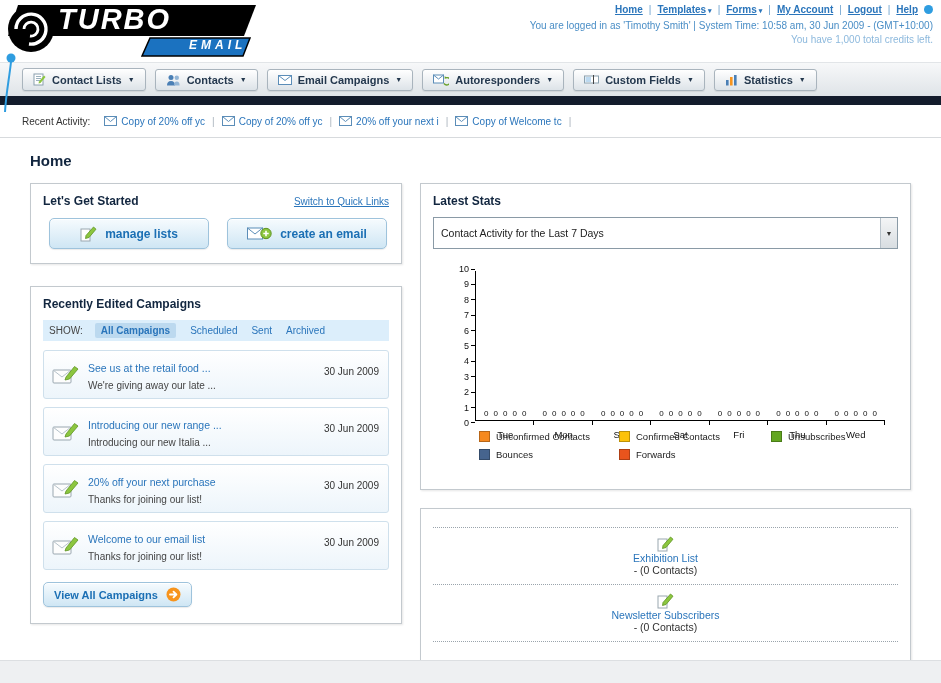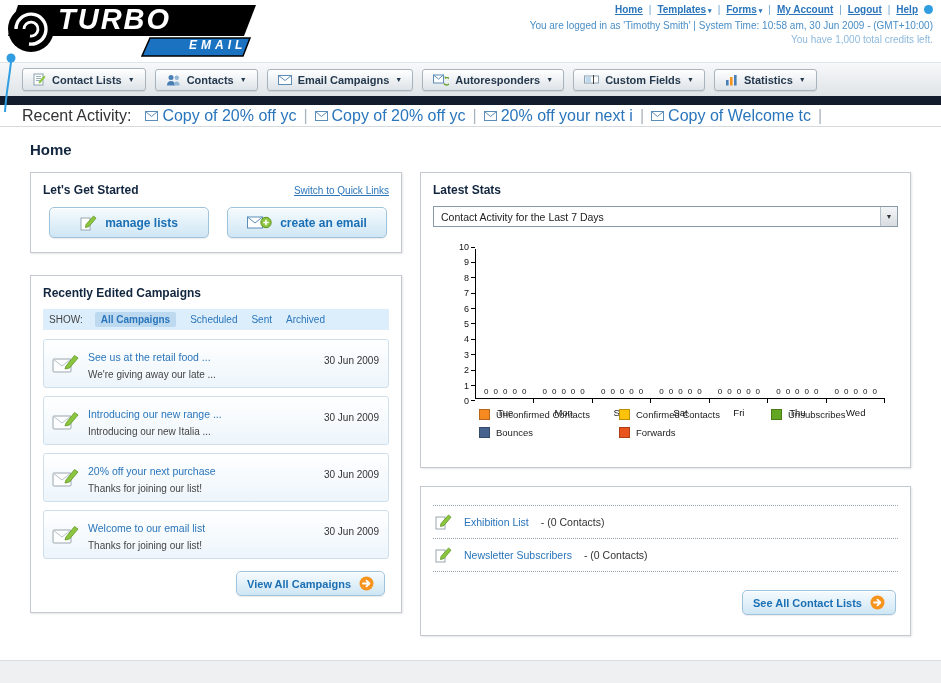--- a/index.html
+++ b/index.html
@@ -49,22 +49,22 @@
     font-size: 11px; font-weight: bold; color: #24384e; cursor: pointer;
     box-shadow: 0 1px 1px rgba(0,0,0,0.08);
   }
   .tab .caret { font-size: 7px; color: #24384e; }
   .icn { display: inline-flex; align-items: center; }
 
   .darkbar { height: 9px; background: #131c2c; }
 
   
   .activitybar {
-    height: 22px; background: #fff; border-bottom: 1px solid #d7dadd;
-    display: flex; align-items: center; padding-left: 22px; font-size: 16px; color: #333;
+    height: 33px; background: #fff; border-bottom: 1px solid #d7dadd;
+    display: flex; align-items: center; padding-left: 22px; font-size: 10px; color: #333;
   }
   .act-label { margin-right: 10px; }
   .act-item { display: inline-flex; align-items: center; gap: 4px; margin: 12px 4px; cursor: pointer; }
   .act-link { color: #2a75bb; text-decoration: none; }
   .act-sep { color: #aab4bd; margin: 0 3px; }
 
   
   .content { padding: 10px 30px 0 30px; }
   .page-title { font-size: 15px; font-weight: bold; color: #12263f; margin: 4px 0 14px 0; }
   .columns { display: flex; gap: 18px; align-items: flex-start; }
@@ -102,32 +102,32 @@
   .camp-rows { margin-top: 9px; }
   .camp-row {
     border: 1px solid #cfe0ec; border-radius: 3px;
     background: linear-gradient(#ffffff, #edf5fb);
     padding: 7px 8px; display: flex; gap: 9px; margin-bottom: 8px; position: relative; min-height: 44px;
     cursor: pointer;
   }
   .camp-title { font-size: 10.5px; color: #2a75bb; text-decoration: none; }
   .camp-sub { font-size: 10px; color: #444; margin-top: 4px; }
   .camp-date { position: absolute; right: 9px; top: 15px; font-size: 10px; color: #333; }
-  .view-all-row { text-align: right; margin-top: 12px; padding-right: 4px; }
+  .view-all-row { margin-top: 12px; padding-right: 4px; }
   .small-btn {
     display: inline-flex; align-items: center; gap: 8px;
     padding: 4px 10px; border: 1px solid #9ec3dc; border-radius: 5px;
     background: linear-gradient(#f6fbfe, #cfe6f4);
     box-shadow: inset 0 1px 0 #fff, 0 1px 1px rgba(0,0,0,0.08);
     font-size: 11px; font-weight: bold; color: #1b6fb4; cursor: pointer;
   }
 
   
   .dropdown {
-    margin-top: 9px; height: 21px; border: 1px solid #8a9aa6; background: #fff;
+    margin-top: 9px; height: 32px; border: 1px solid #8a9aa6; background: #fff;
     display: flex; align-items: center; justify-content: space-between;
     padding-left: 7px; font-size: 10.5px; color: #222; cursor: pointer;
   }
   .dd-arrow {
     width: 17px; height: 100%; border-left: 1px solid #b7c1c9;
     background: linear-gradient(#f4f5f6, #d8dde1);
     display: flex; align-items: center; justify-content: center; font-size: 7px; color: #333;
   }
   .chart-wrap { position: relative; height: 212px; margin-top: 14px; }
   .chart-plot {
@@ -146,22 +146,22 @@
   .legend { position: absolute; left: 46px; top: 196px; display: grid; grid-template-columns: 140px 152px 140px; row-gap: 0; column-gap: 0; transform: translateY(-14px); }
   .legend { top: 182px; }
   .leg-item { display: flex; align-items: center; gap: 6px; margin-bottom: 7px; }
   .swatch { width: 11px; height: 11px; display: inline-block; border: 1px solid rgba(0,0,0,0.25); }
   .leg-label { font-size: 9.5px; color: #222; }
 
   
   .lists-panel { margin-top: 18px; min-height: 150px; }
   .list-rows { margin-top: 8px; }
   .list-row {
-    display: flex; align-items: center; gap: 12px; padding: 8px 2px;
-    border-bottom: 1px dotted #9aa4ac; cursor: pointer;
+    display: flex; align-items: center; gap: 0; padding: 8px 2px;
+    border-bottom: 1px dotted #9aa4ac; cursor: pointer; flex-direction: column;
   }
   .list-row:first-child { border-top: 1px dotted #9aa4ac; }
   .list-link { font-size: 10.5px; color: #2a75bb; text-decoration: none; }
   .list-suffix { font-size: 10.5px; color: #333; }
   .see-all-row { text-align: right; margin-top: 18px; padding-right: 2px; }
 
   .footer { position: absolute; left: 0; bottom: 0; width: 100%; height: 23px; background: #eef0f2; border-top: 1px solid #dcdfe2; }
 </style>
 </head>
 <body>

